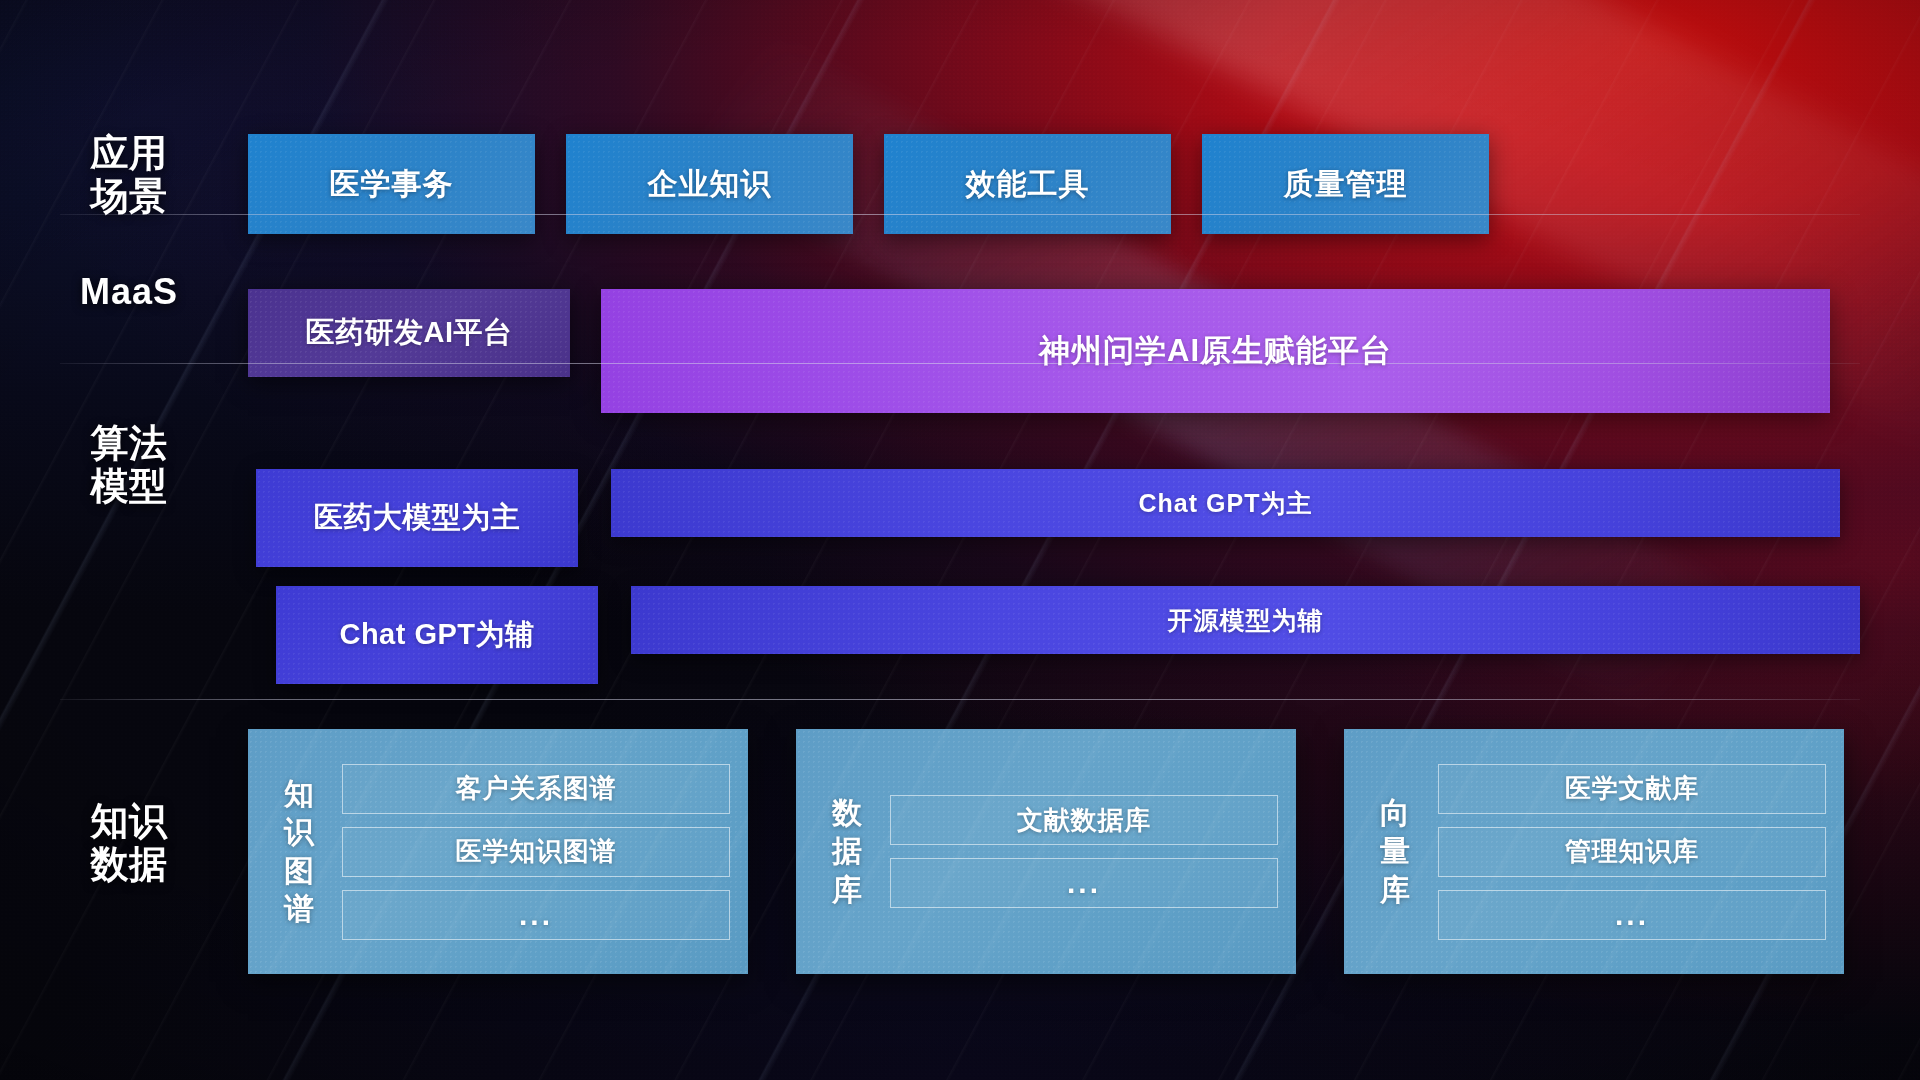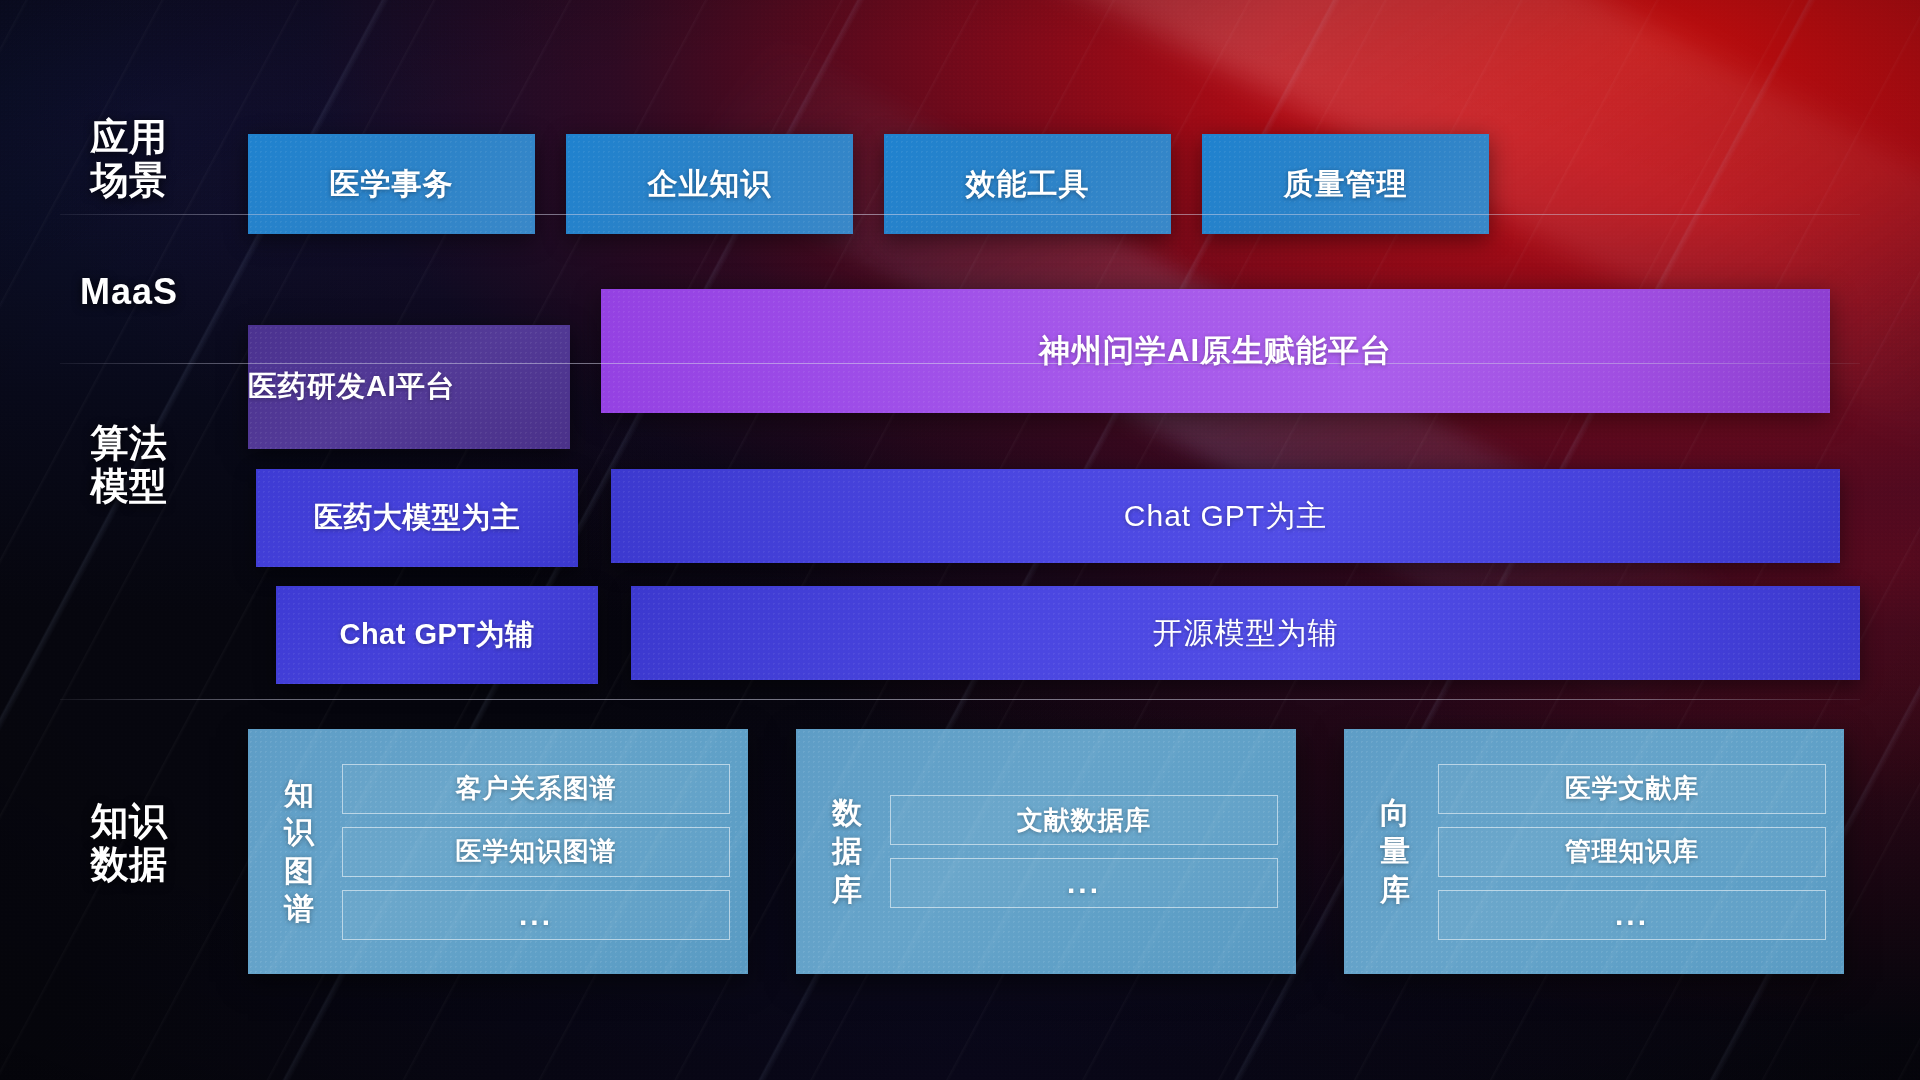--- a/index.html
+++ b/index.html
@@ -131,26 +131,26 @@
   .app-box::after{
     content:""; position:absolute; inset:0;
     background-image:radial-gradient(rgba(255,255,255,.18) 1px,rgba(0,0,0,0) 1px);
     background-size:5px 5px; opacity:.35; pointer-events:none;
   }
   .app-box span{ position:relative; z-index:2; text-shadow:0 1px 4px rgba(0,0,0,.35); }
 
   
   .maas-row{ position:absolute; left:248px; top:289px; display:flex; gap:31px; }
   .maas-left{
-    width:322px; height:124px;
+    width:322px; height:88px;
     background:linear-gradient(150deg,#4b3290 0%,#533a97 50%,#4a3189 100%);
-    display:flex; align-items:center; 
+    display:flex; align-items:center; justify-content:center;
     color:#fff; font-size:29px; font-weight:bold; letter-spacing:.5px;
     box-shadow:0 6px 22px rgba(0,0,0,.5);
-    position:relative; overflow:hidden;margin-top:36px;
+    position:relative; overflow:hidden;
   }
   .maas-right{
     width:1229px; height:124px;
     background:linear-gradient(96deg,#9441e2 0%,#9d4ce8 20%,#a659ea 42%,#ab5fec 62%,#a14fe2 82%,#8d3ed0 100%);
     display:flex; align-items:center; justify-content:center;
     color:#fff; font-size:31px; font-weight:bold; letter-spacing:1px;
     box-shadow:0 6px 26px rgba(0,0,0,.45);
     position:relative; overflow:hidden;
   }
   .maas-left::after,.maas-right::after{
@@ -164,24 +164,24 @@
   .algo-row{ position:absolute; left:256px; display:flex; gap:33px; }
   .algo-left{
     width:322px; height:98px;
     background:linear-gradient(140deg,#3e3bd4 0%,#4541da 50%,#3b38ce 100%);
     display:flex; align-items:center; justify-content:center;
     color:#fff; font-size:29px; font-weight:bold; letter-spacing:.5px;
     box-shadow:0 6px 20px rgba(0,0,0,.45);
     position:relative; overflow:hidden;
   }
   .algo-right{
-    width:1229px; height:94px;
+    width:1229px; height:68px;
     background:linear-gradient(100deg,#3c39cf 0%,#4a46e0 30%,#514de6 55%,#4642dc 80%,#3b38cd 100%);
     display:flex; align-items:center; justify-content:center;
-    color:#fff; font-size:30px; font-weight:normal; letter-spacing:1px;
+    color:#fff; font-size:25px; font-weight:bold; letter-spacing:1px;
     box-shadow:0 6px 20px rgba(0,0,0,.45);
     position:relative; overflow:hidden;
   }
   .algo-left::after,.algo-right::after{
     content:""; position:absolute; inset:0;
     background-image:radial-gradient(rgba(255,255,255,.15) 1px,rgba(0,0,0,0) 1px);
     background-size:5px 5px; opacity:.4; pointer-events:none;
   }
   .algo-left span,.algo-right span{ position:relative; z-index:2; text-shadow:0 1px 4px rgba(0,0,0,.3); }
 
@@ -237,21 +237,21 @@
   <div class="bg-base"></div>
   <div class="bg-streaks"></div>
   <div class="bg-streaks2"></div>
   <div class="bg-beam"></div>
   <div class="bg-beam2"></div>
   <div class="bg-dots"></div>
   <div class="bg-vig"></div>
 
   <div class="content">
 
-    <div class="rowlabel cn" style="top:116px;">
+    <div class="rowlabel cn" style="top:132px;">
       <div>应用</div>
       <div>场景</div>
     </div>
 
     <div class="apps">
       <div class="app-box">
         <span>医学事务</span>
       </div>
       <div class="app-box">
         <span>企业知识</span>

